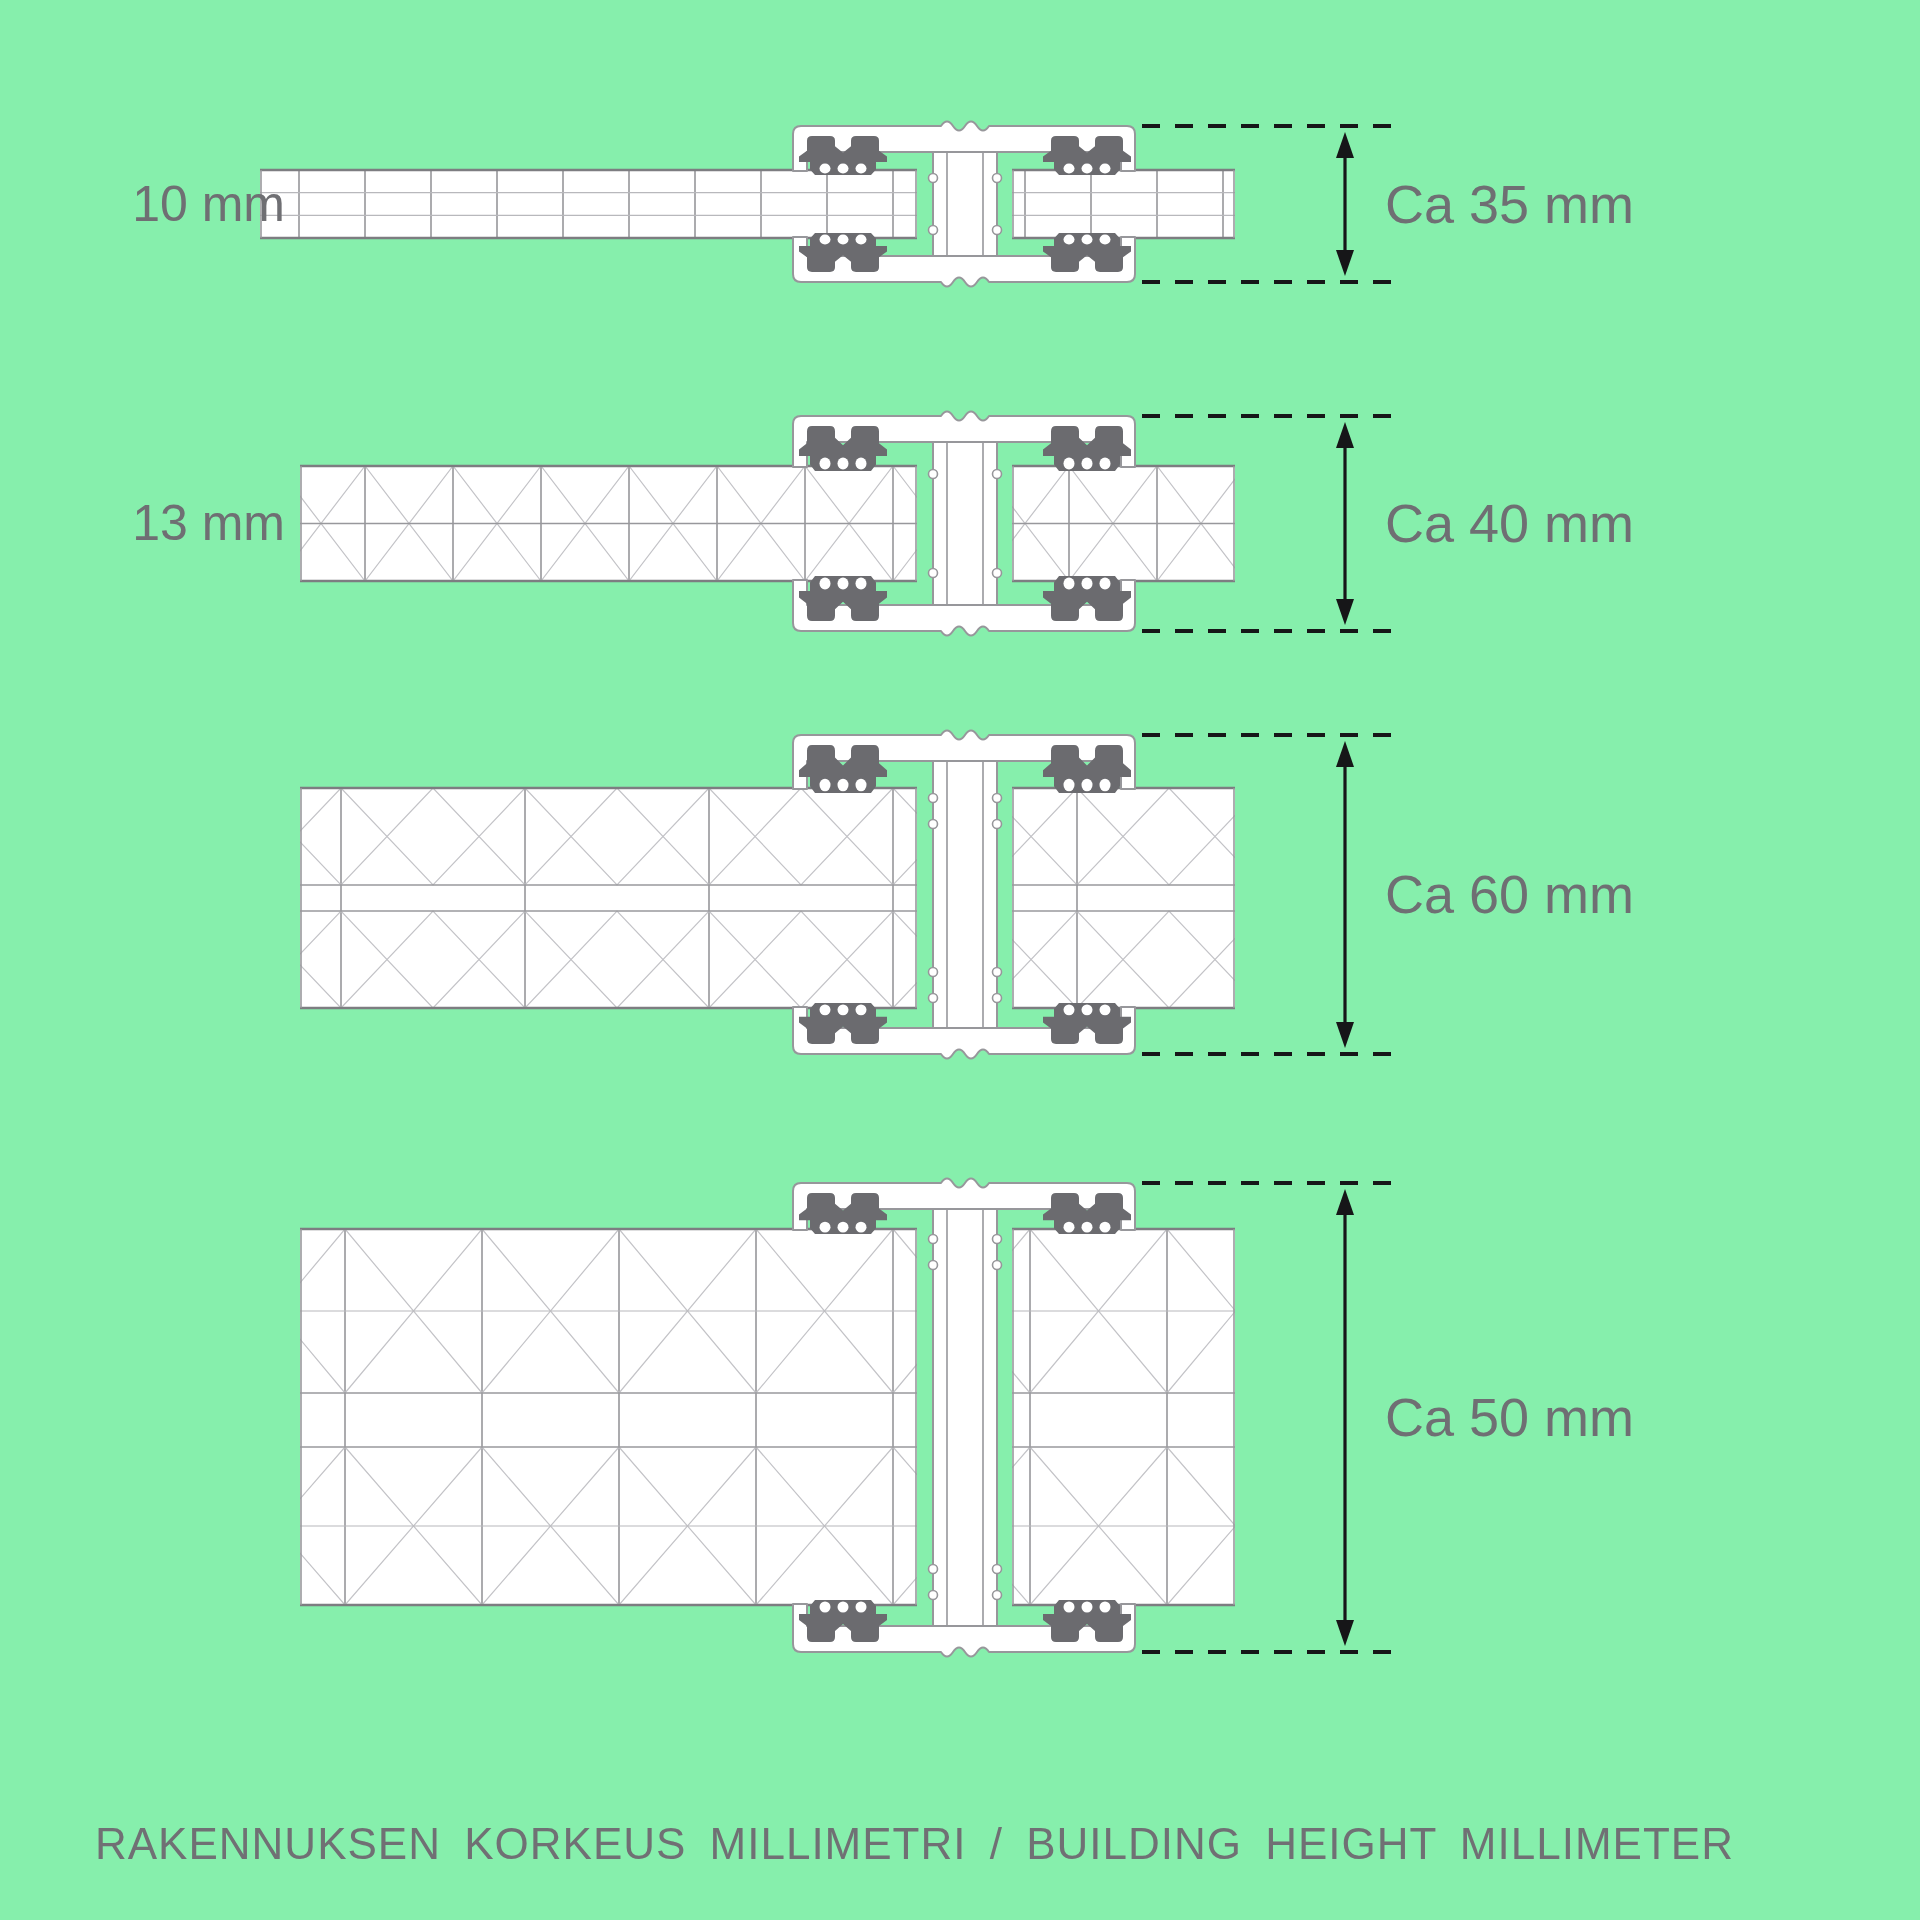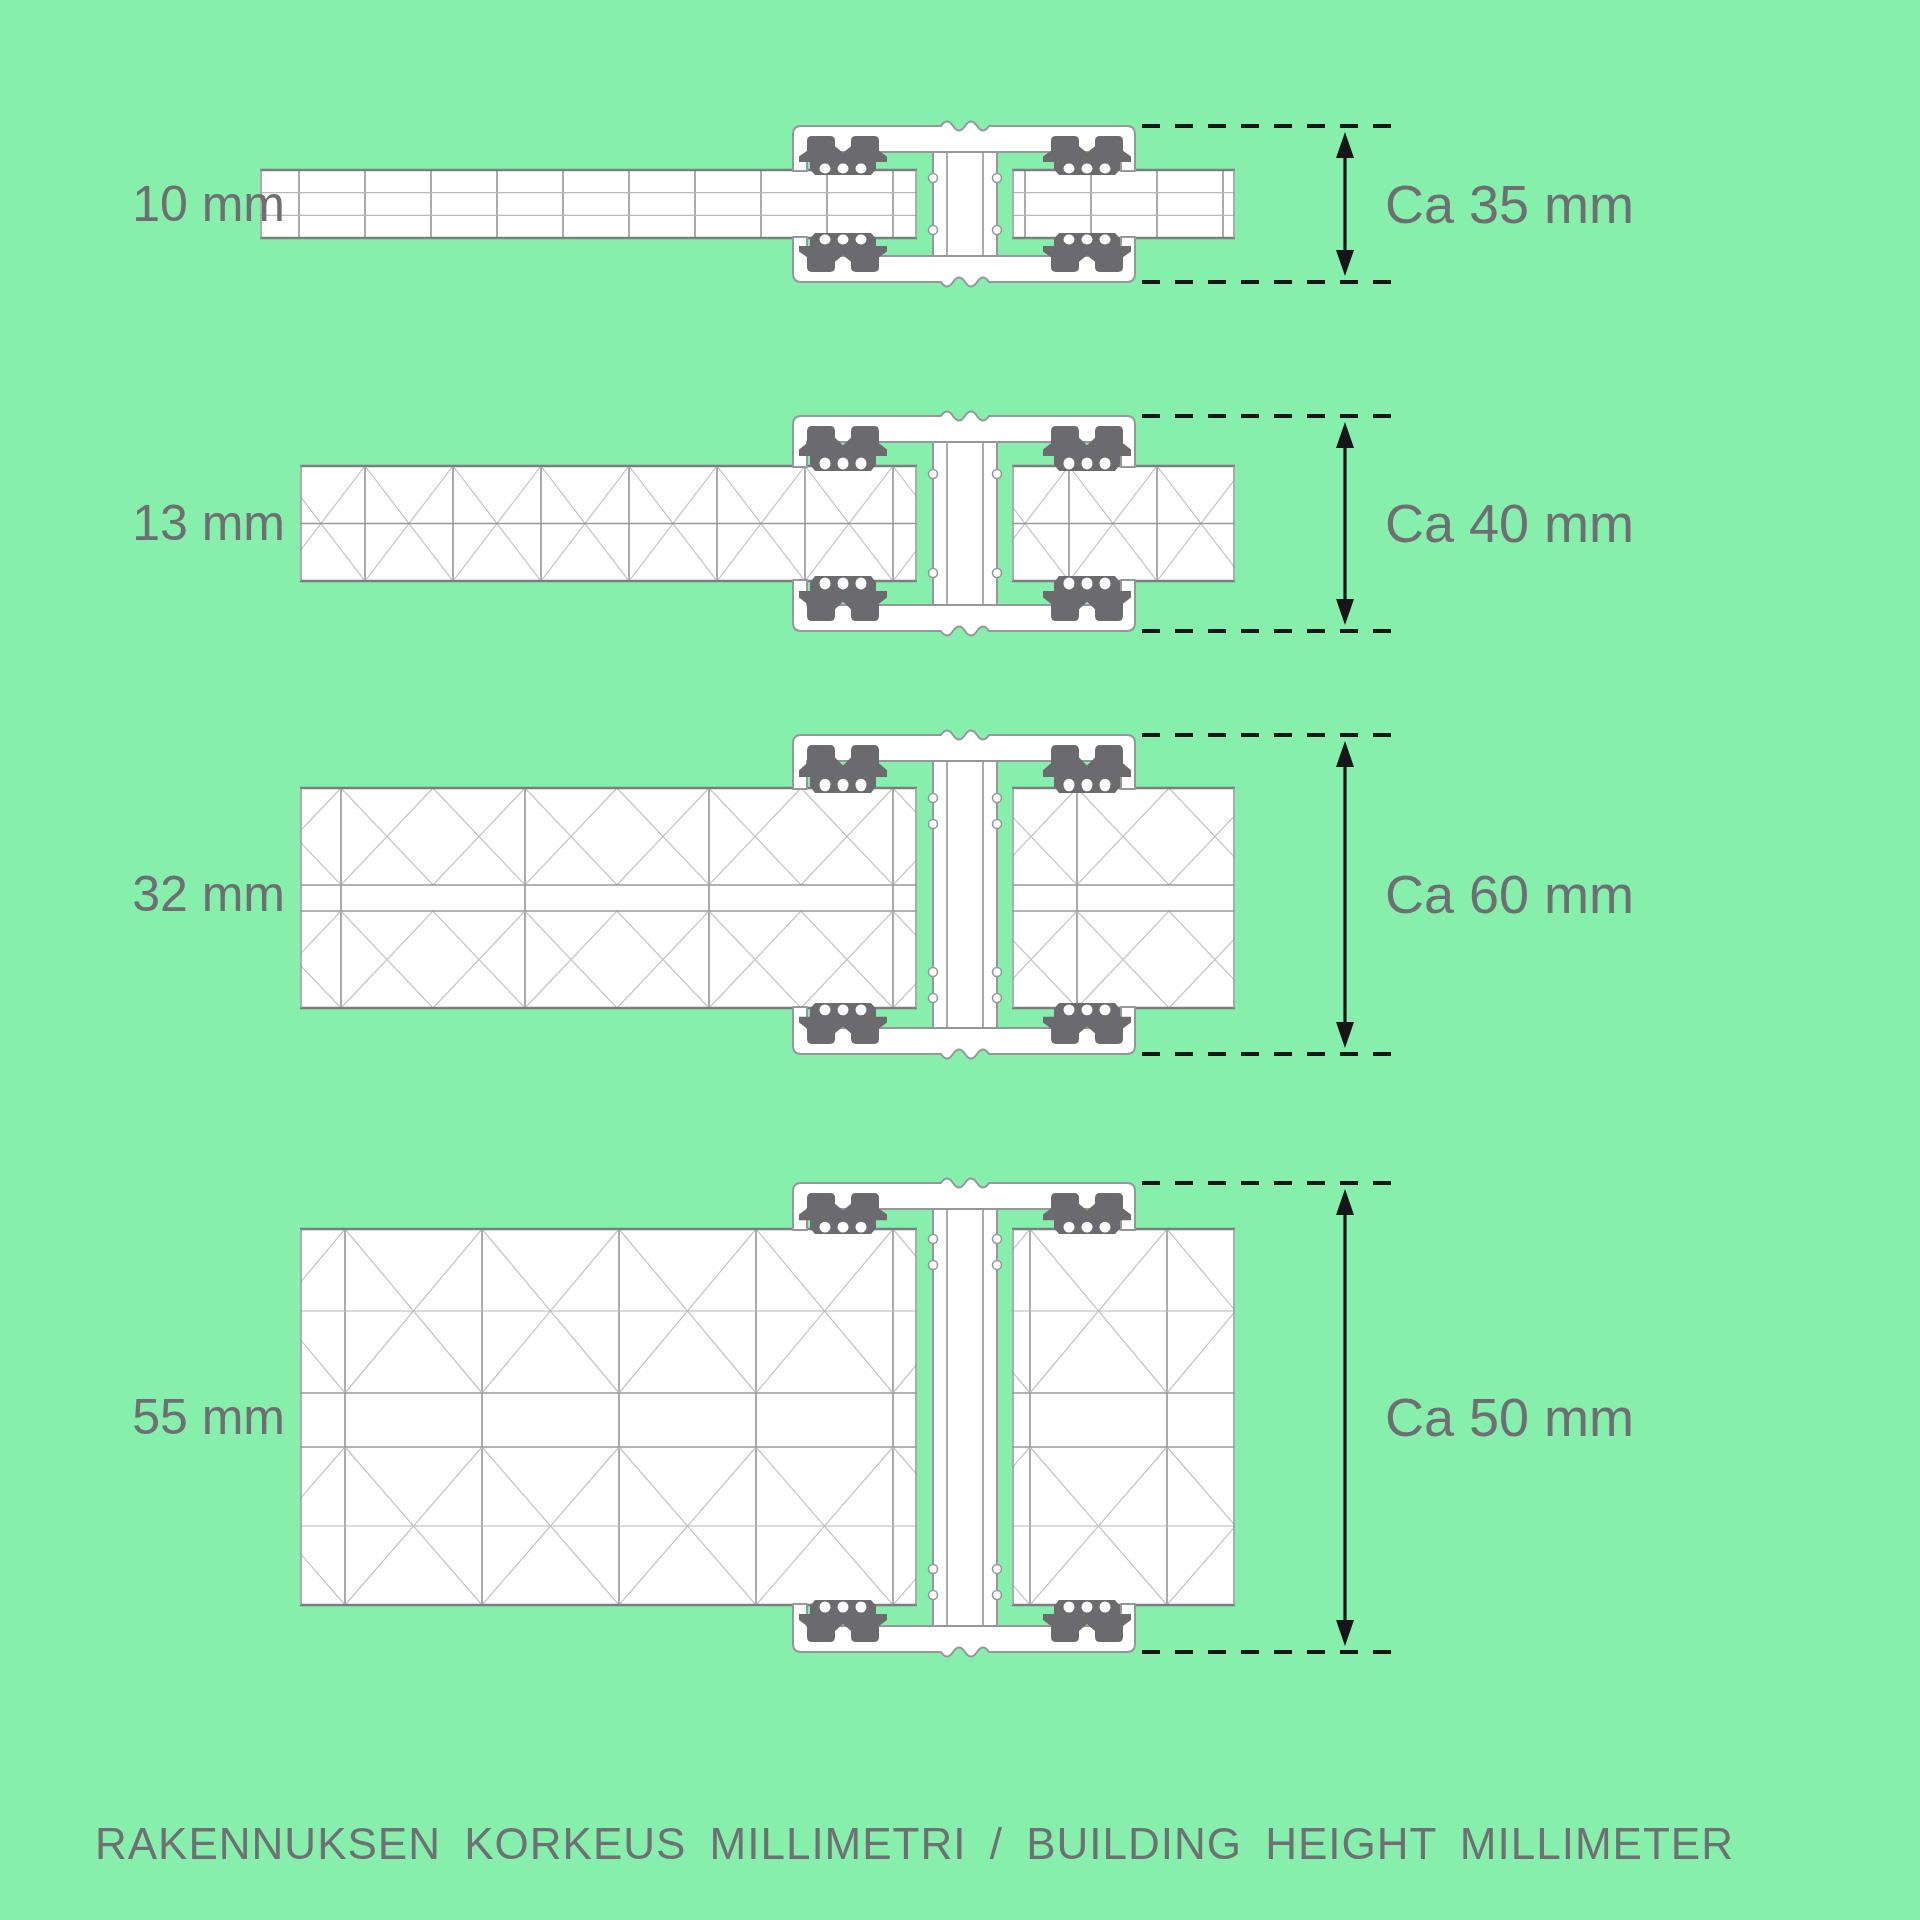--- a/index.html
+++ b/index.html
@@ -386,22 +386,20 @@
           <line x1="1142" y1="1652" x2="1397" y2="1652" stroke="#161618" stroke-width="4" fill="none" stroke-dasharray="18 15"></line>
           <line x1="1345" y1="1209" x2="1345" y2="1626" stroke="#161618" stroke-width="3.2" fill="none"></line>
           <polygon points="1345,1189 1336,1215 1354,1215" fill="#161618"></polygon>
           <polygon points="1345,1646 1336,1620 1354,1620" fill="#161618"></polygon>
         </g>
       </g>
     </svg>
 
   <div class="lbl lbl-left" style="top:173px">10 mm</div>
   <div class="lbl lbl-left" style="top:492px">13 mm</div>
-  <div class="lbl lbl-left" style="top:863px">32 mm</div>
-  <div class="lbl lbl-left" style="top:1386px">55 mm</div>
 
   <div class="lbl lbl-right" style="top:171px">Ca 35 mm</div>
   <div class="lbl lbl-right" style="top:490px">Ca 40 mm</div>
   <div class="lbl lbl-right" style="top:861px">Ca 60 mm</div>
   <div class="lbl lbl-right" style="top:1384px">Ca 50 mm</div>
 
   <div class="caption-line" style="top:1816px">RAKENNUKSEN KORKEUS MILLIMETRI / BUILDING HEIGHT MILLIMETER</div>
 
 </div>
 

